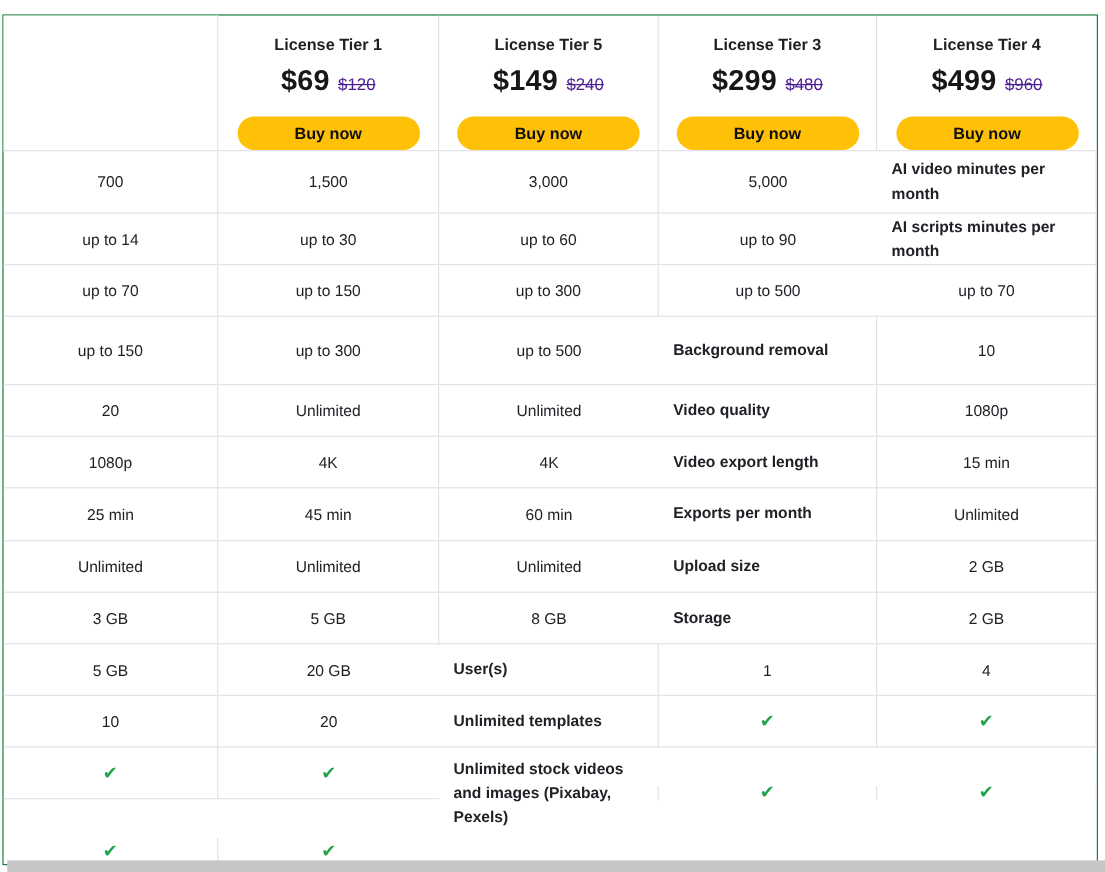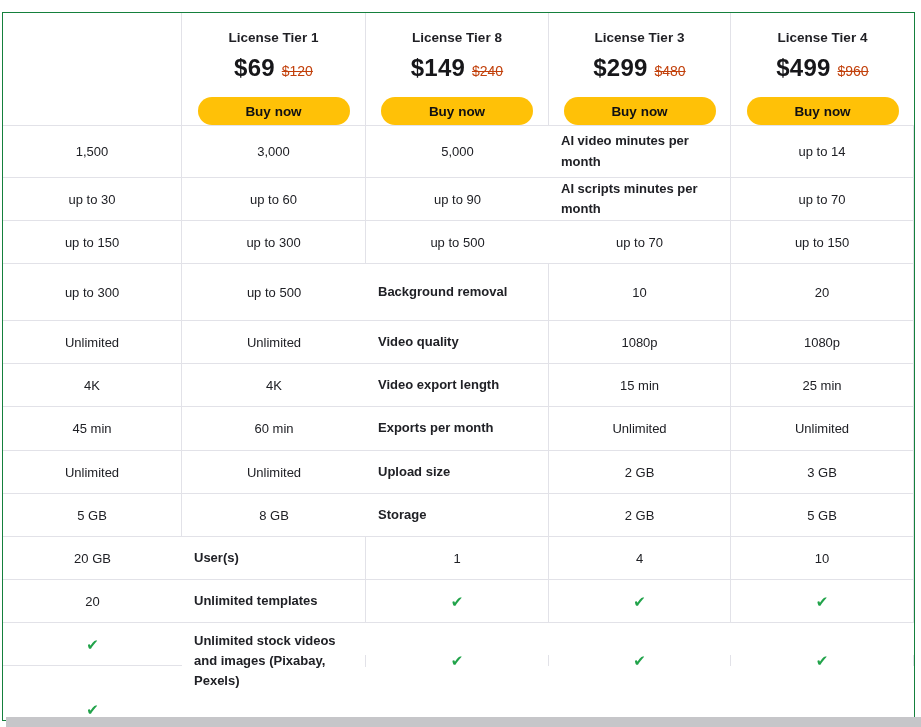--- a/index.html
+++ b/index.html
@@ -51,21 +51,21 @@
     gap: 7px;
   }
   .price {
     font-size: 24px;
     font-weight: 700;
     color: #17171a;
     letter-spacing: 0.2px;
   }
   .old-price {
     font-size: 14px;
-    color: #c2410c;
+    color: #4c1d95;
     text-decoration: line-through;
   }
   .buy-btn {
     margin-top: 15px;
     width: 152px;
     height: 46px;
     border: none;
     border-radius: 16px;
     background: #FFC107;
     font-family: "Liberation Sans", sans-serif;
@@ -121,21 +121,21 @@
     <div class="cell corner-cell"></div>
     <div class="cell tier-header">
       <div class="tier-name">License Tier 1</div>
       <div class="price-line">
         <span class="price">$69</span>
         <span class="old-price">$120</span>
       </div>
       <button class="buy-btn">Buy now</button>
     </div>
     <div class="cell tier-header">
-      <div class="tier-name">License Tier 8</div>
+      <div class="tier-name">License Tier 5</div>
       <div class="price-line">
         <span class="price">$149</span>
         <span class="old-price">$240</span>
       </div>
       <button class="buy-btn">Buy now</button>
     </div>
     <div class="cell tier-header">
       <div class="tier-name">License Tier 3</div>
       <div class="price-line">
         <span class="price">$299</span>
@@ -144,20 +144,21 @@
       <button class="buy-btn">Buy now</button>
     </div>
     <div class="cell tier-header last-col">
       <div class="tier-name">License Tier 4</div>
       <div class="price-line">
         <span class="price">$499</span>
         <span class="old-price">$960</span>
       </div>
       <button class="buy-btn">Buy now</button>
     </div>
+    <div class="cell value-cell">700</div>
     <div class="cell value-cell">1,500</div>
     <div class="cell value-cell">3,000</div>
     <div class="cell value-cell last-col">5,000</div>
     <div class="cell label-cell">
       <span>AI video minutes per month</span>
     </div>
     <div class="cell value-cell">up to 14</div>
     <div class="cell value-cell">up to 30</div>
     <div class="cell value-cell">up to 60</div>
     <div class="cell value-cell last-col">up to 90</div>

